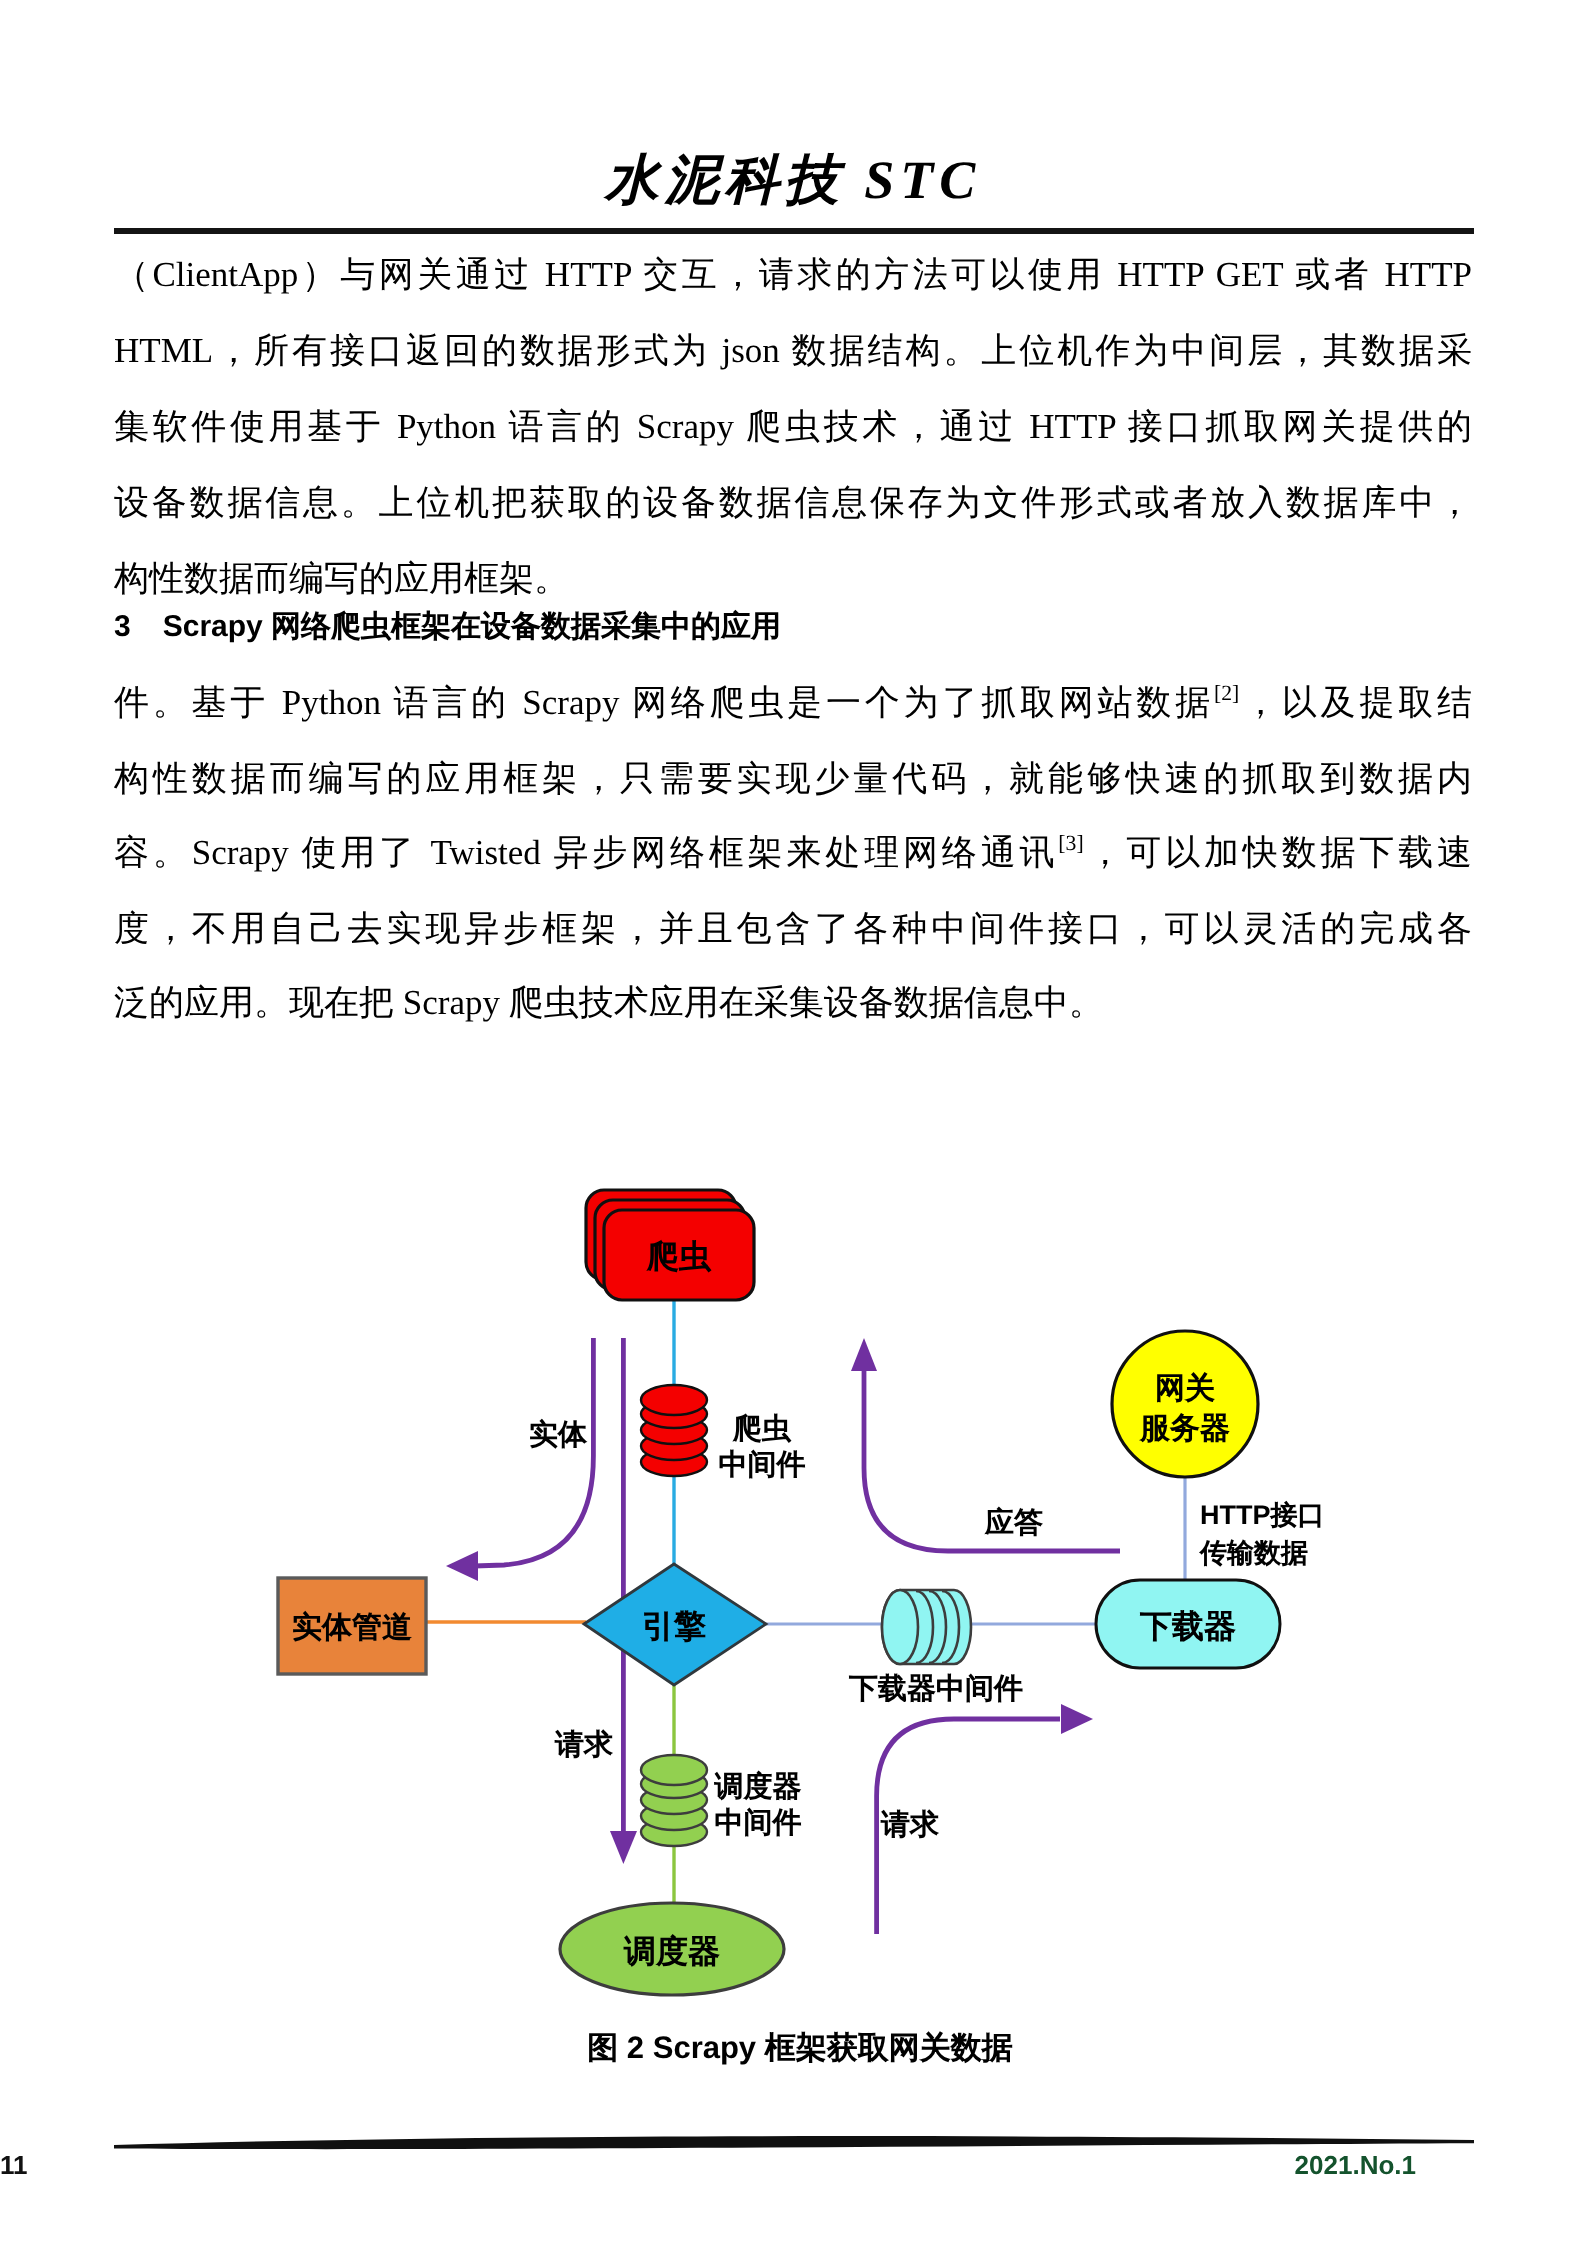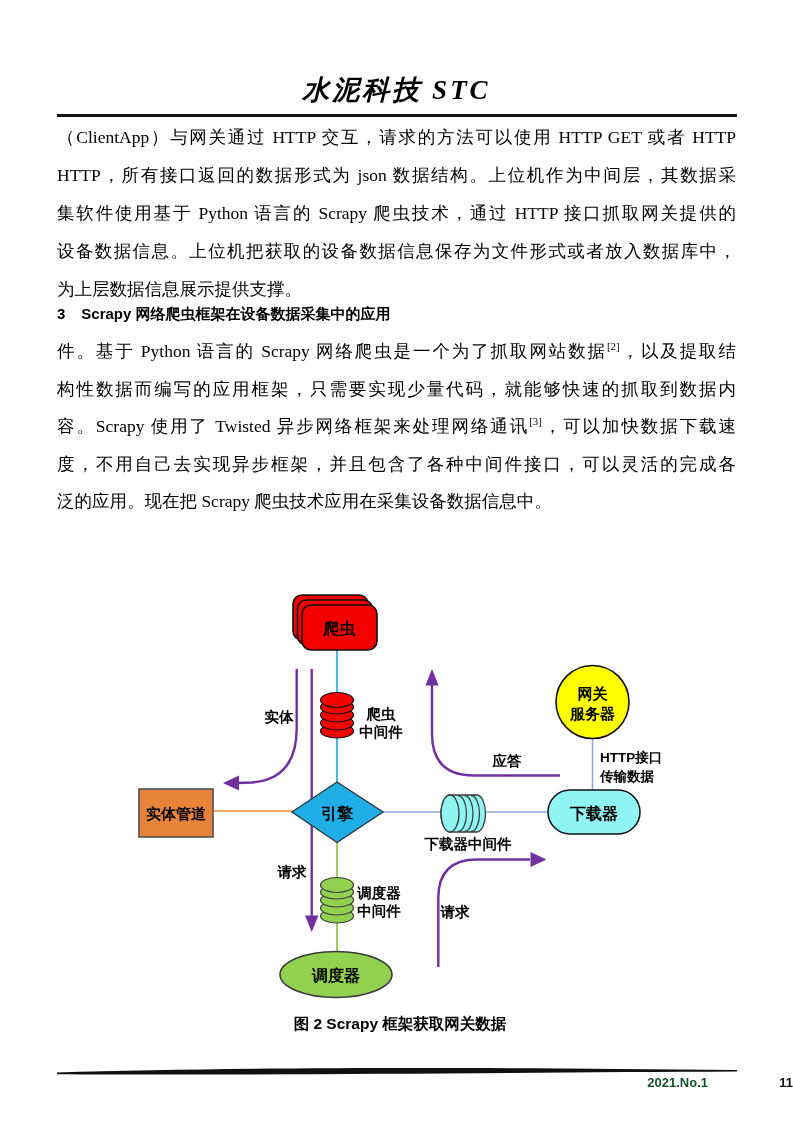--- a/index.html
+++ b/index.html
@@ -32,43 +32,43 @@
     line-height:40px; font-size:15px; font-weight:700; color:#000;
     font-family:"Liberation Sans","DejaVu Sans",sans-serif;
   }
   .heading .hnum { margin-right:16px; }
   .diagram { position:absolute; left:0; top:555px; }
   .diagram text {
     font-family:"Liberation Sans","DejaVu Sans",sans-serif;
     font-weight:600; fill:#000;
   }
   .footer-num {
-    position:absolute; top:1043px; left:0; width:793px; text-align:right;
+    position:absolute; top:1043px; left:0; width:793px; text-align:left;
     font-size:13px; font-weight:600; color:#111;
   }
   .footer-issue {
     position:absolute; top:1043px; right:85px;
     font-size:13px; font-weight:600; color:#14532d;
   }
   .footer-rule { position:absolute; left:0; top:1030px; }
 </style>
 </head>
 <body>
 
 <div class="page">
 
   <div class="journal-title">水泥科技 STC</div>
   <div class="header-rule"></div>
 
   <div class="para" style="top:86px;">
     <div class="tline">（ClientApp）与网关通过 HTTP 交互，请求的方法可以使用 HTTP GET 或者 HTTP</div>
-    <div class="tline">HTTP，所有接口返回的数据形式为 json 数据结构。上位机作为中间层，其数据采</div>
+    <div class="tline">HTML，所有接口返回的数据形式为 json 数据结构。上位机作为中间层，其数据采</div>
     <div class="tline">集软件使用基于 Python 语言的 Scrapy 爬虫技术，通过 HTTP 接口抓取网关提供的</div>
     <div class="tline">设备数据信息。上位机把获取的设备数据信息保存为文件形式或者放入数据库中，</div>
-    <div class="tline last">为上层数据信息展示提供支撑。</div>
+    <div class="tline last">构性数据而编写的应用框架。</div>
   </div>
 
   <div class="heading">
     <span class="hnum">3</span><span>Scrapy 网络爬虫框架在设备数据采集中的应用</span>
   </div>
 
   <div class="para p2" style="top:301px;">
     <div class="tline">件。基于 Python 语言的 Scrapy 网络爬虫是一个为了抓取网站数据<sup>[2]</sup>，以及提取结</div>
     <div class="tline">构性数据而编写的应用框架，只需要实现少量代码，就能够快速的抓取到数据内</div>
     <div class="tline">容。Scrapy 使用了 Twisted 异步网络框架来处理网络通讯<sup>[3]</sup>，可以加快数据下载速</div>

